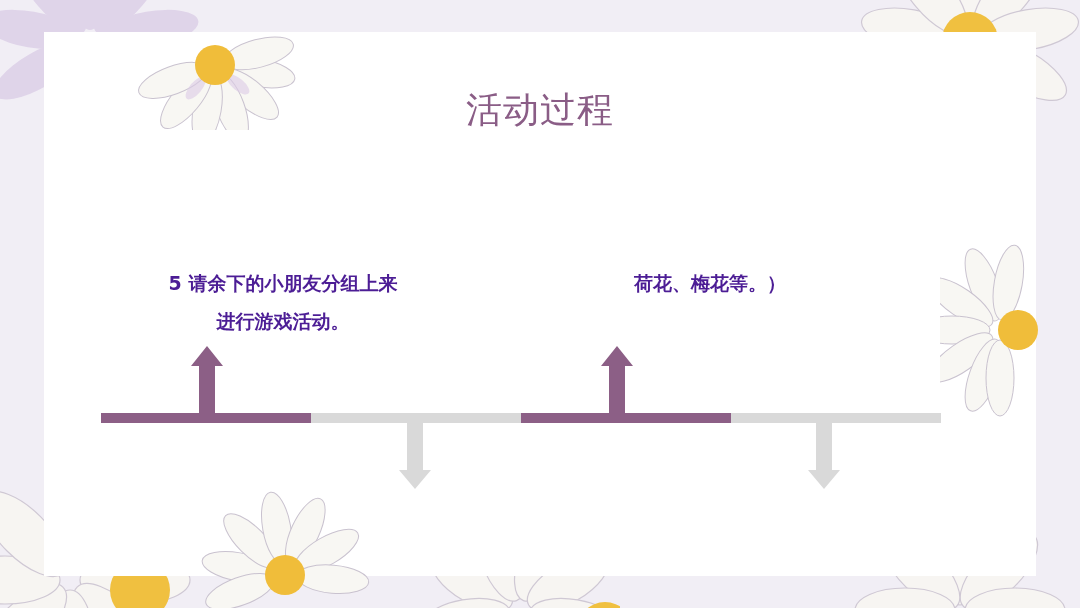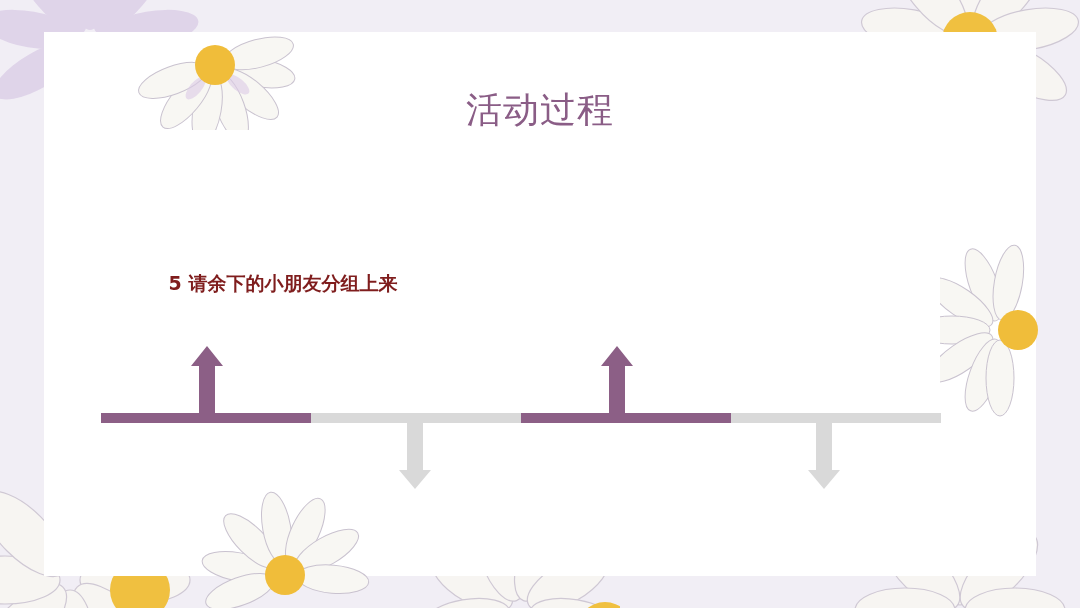--- a/index.html
+++ b/index.html
@@ -12,21 +12,21 @@
   .card {
     position: absolute; left: 44px; top: 32px; width: 992px; height: 544px;
     background: #ffffff;
   }
   .title {
     position: absolute; left: 0; right: 0; top: 86px; text-align: center;
     font-family: Liberation Serif, serif;
     font-size: 36px; color: #8a5d86; letter-spacing: 1px;
   }
   .caption {
-    position: absolute; text-align: center; color: #7f1d1d;
+    position: absolute; text-align: center; color: #4c1d95;
     font-weight: bold; font-size: 19px; line-height: 38px;
   }
   .bar { position: absolute; height: 10px; top: 413px; }
   .purple { background: #8c5f86; }
   .grey { background: #d9d9d9; }
   svg.arrow { position: absolute; overflow: visible; }
 </style>
 </head>
 <body>
 
@@ -139,22 +139,24 @@
     <ellipse cx="0" cy="-48" rx="14" ry="36" transform="rotate(95)"></ellipse>
     <ellipse cx="0" cy="-48" rx="14" ry="36" transform="rotate(-110)"></ellipse>
   </g>
   <circle cx="0" cy="0" r="20" fill="#f0bd3a"></circle>
 </svg>
 
 <div class="title">活动过程</div>
 
 <div class="caption" style="left:120px;top:264px;width:326px;">
   <div>5 请余下的小朋友分组上来</div>
+  <div>进行游戏活动。</div>
 </div>
 <div class="caption" style="left:545px;top:264px;width:330px;">
+  <div>荷花、梅花等。）</div>
 </div>
 
 <div class="bar purple" style="left:101px;width:210px;"></div>
 <div class="bar grey" style="left:311px;width:210px;"></div>
 <div class="bar purple" style="left:521px;width:210px;"></div>
 <div class="bar grey" style="left:731px;width:210px;"></div>
 
 <svg class="arrow" style="left:190px;top:346px" width="34" height="68" viewBox="0 0 34 68">
   <polygon points="17,0 33,20 25,20 25,68 9,68 9,20 1,20" fill="#8c5f86"></polygon>
 </svg>

